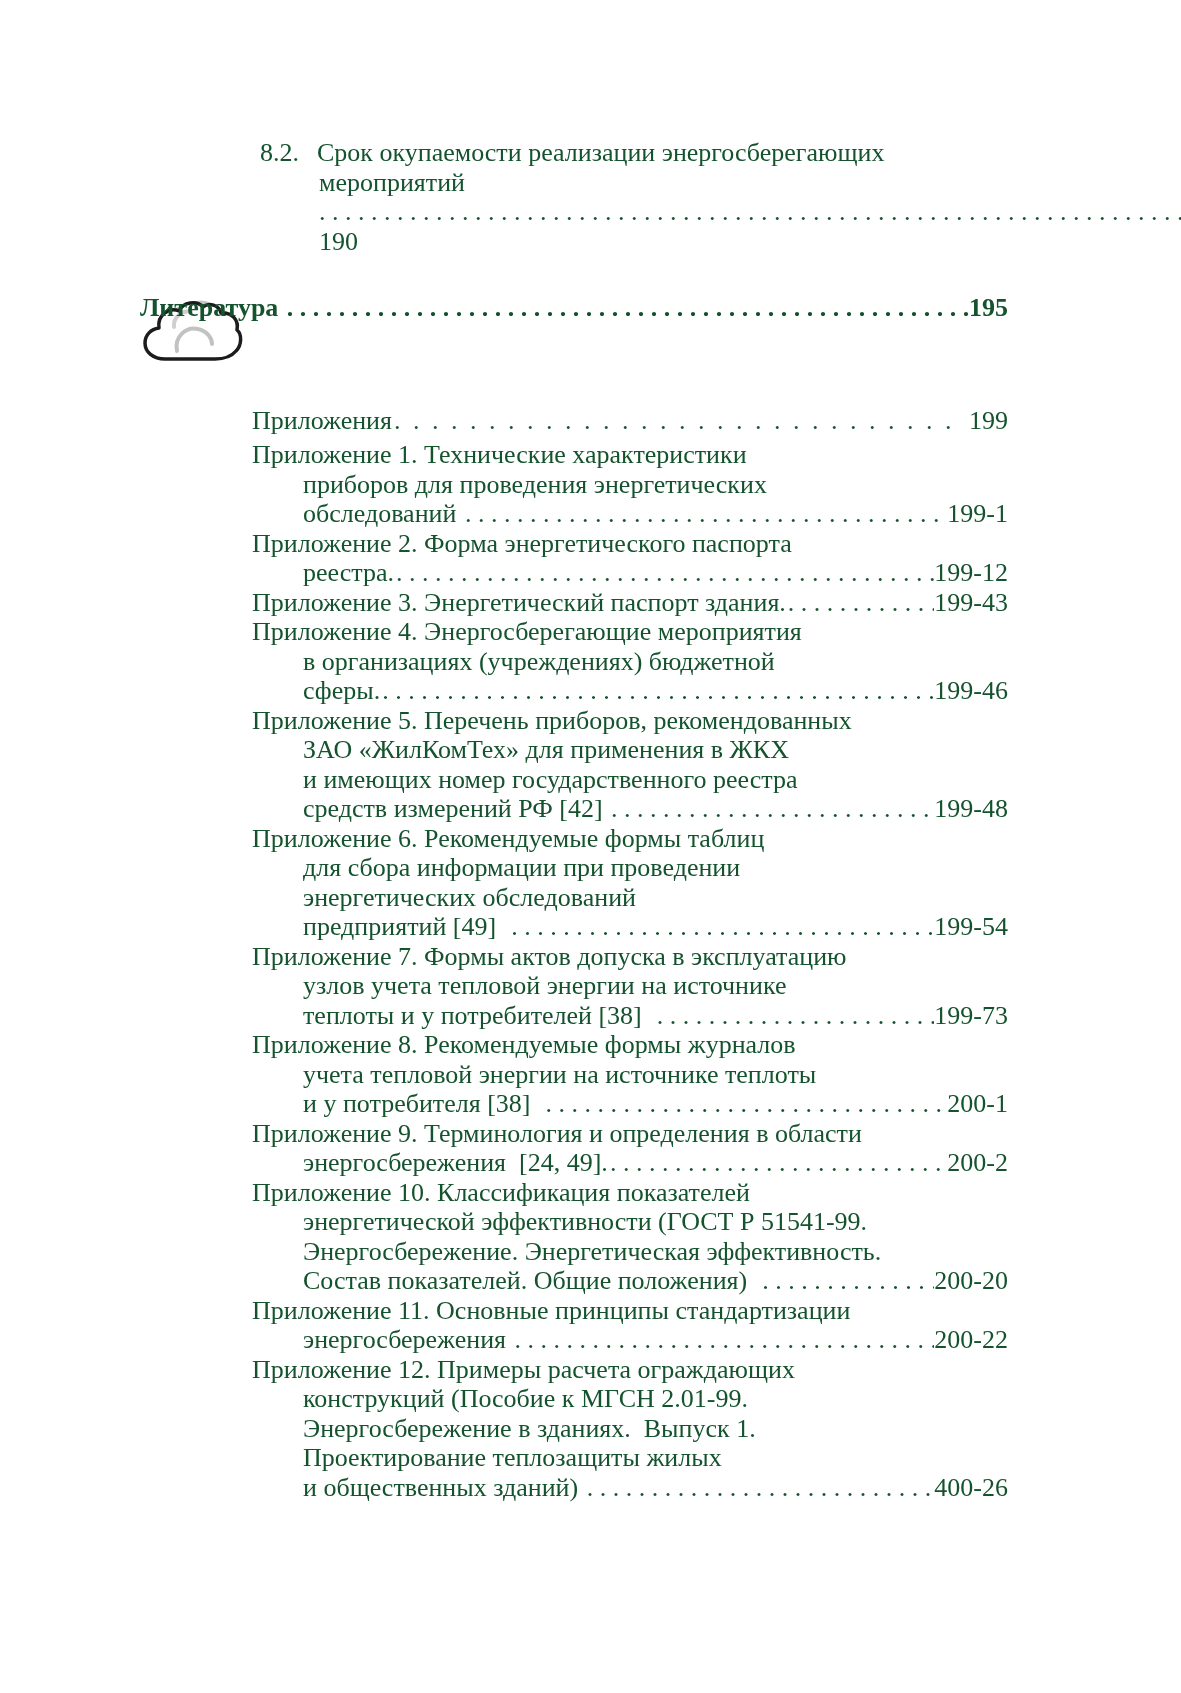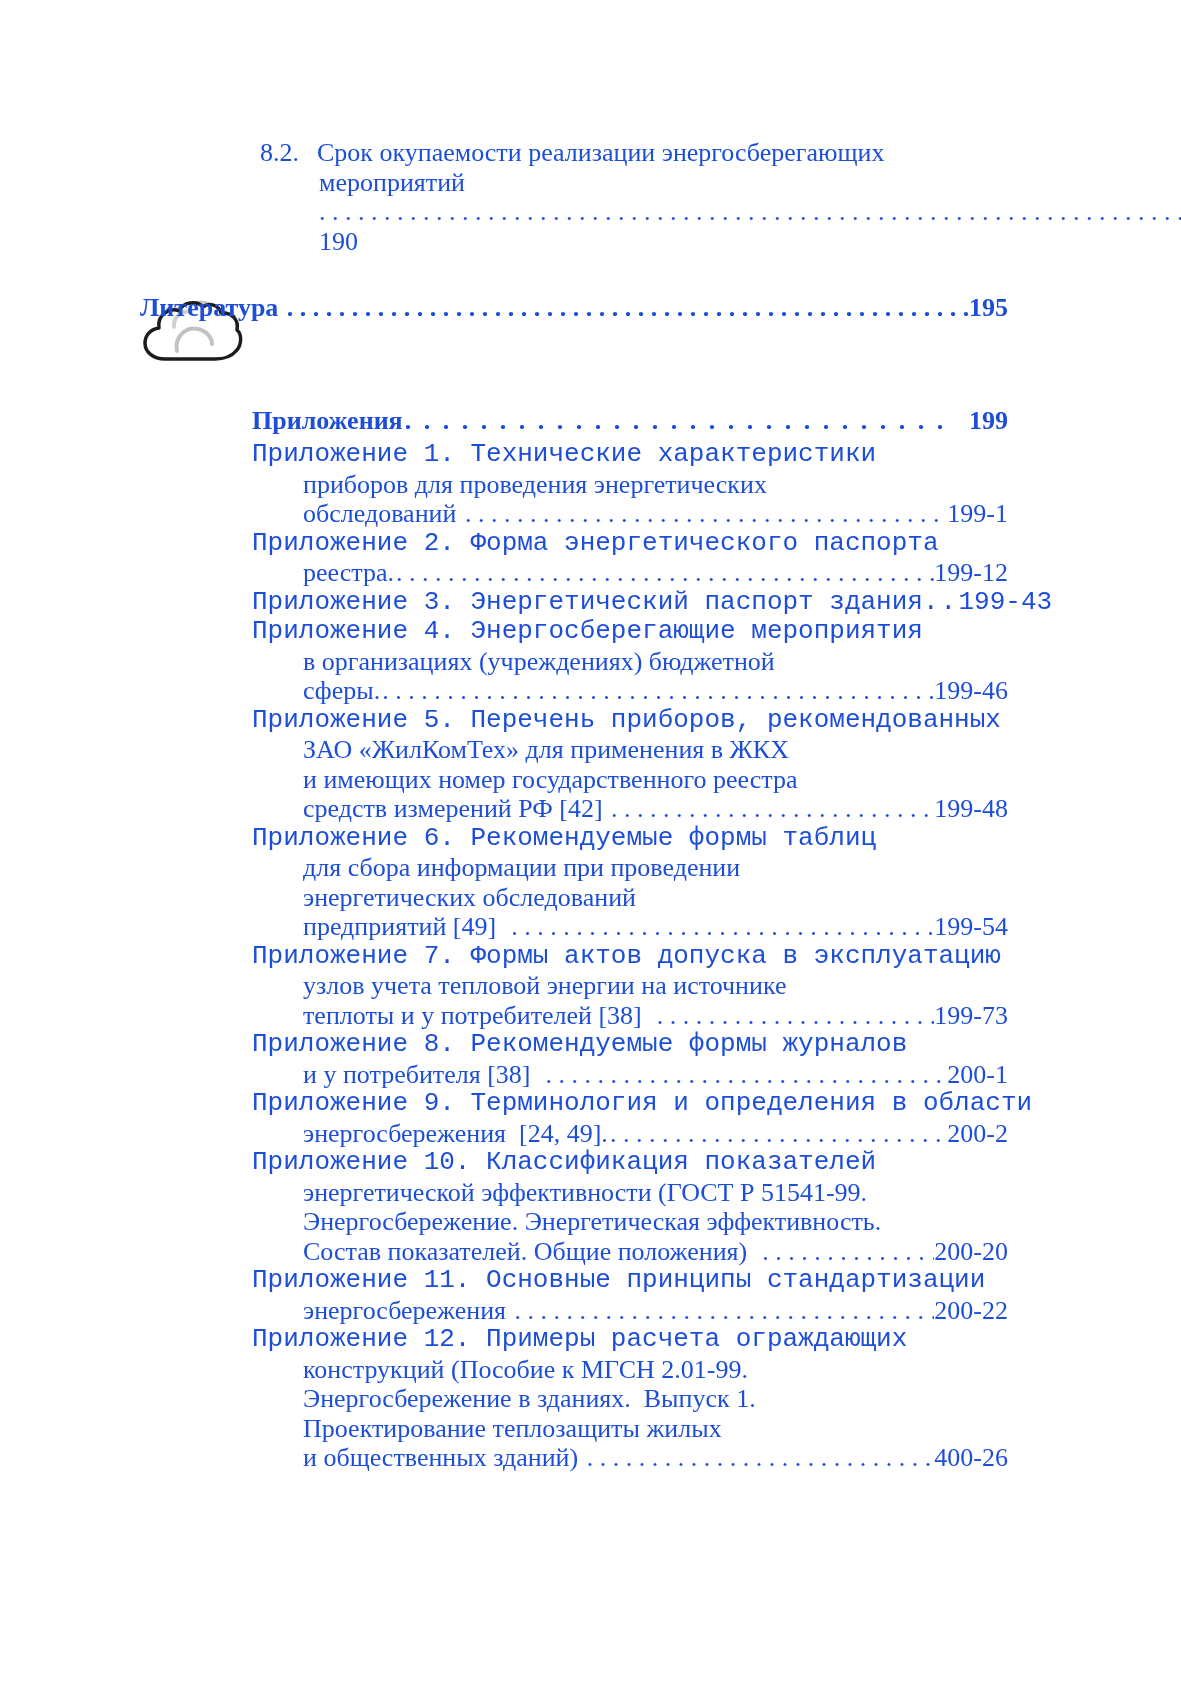--- a/index.html
+++ b/index.html
@@ -9,21 +9,21 @@
   }
   .page {
     position: relative;
     width: 1181px;
     height: 1693px;
     margin: 0 auto;
     background: #ffffff;
     font-family: "Liberation Serif", "DejaVu Serif", serif;
     font-size: 26px;
     line-height: 29.5px;
-    color: #1d4ed8;
+    color: #14532d;
     overflow: hidden;
   }
   .toc {
     position: absolute;
     left: 140px;
     top: 138px;
     width: 868px;
   }
   .entry { margin: 0; }
   .row {
@@ -37,28 +37,28 @@
   .entry.section .row.first { padding-left: 120px; }
   .entry.section .row.cont  { padding-left: 177px; flex-direction: column; }
 
   
   .entry.top { margin-top: 37px; font-weight: bold; }
 
   
   .entry.header {
     margin-top: 83px;
     margin-bottom: 5px;
-    font-weight: bold;
+    font-weight: normal;
   }
   .entry.header .row.first { padding-left: 112px; }
   .entry.header .leader::before { letter-spacing: 3px; }
   .entry.header .page-num { padding-left: 10px; }
 
   
-  .entry.appendix .row.first { padding-left: 112px; font-family: Liberation Mono, monospace; }
+  .entry.appendix .row.first { padding-left: 112px; }
   .entry.appendix .row.cont  { padding-left: 163px; }
 
   .leader {
     flex: 1 1 auto;
     overflow: hidden;
     white-space: nowrap;
     min-width: 18px;
     margin-left: 2px;
   }
   .leader::before {
@@ -206,20 +206,23 @@
           <span class="text">теплоты и у потребителей [38]  </span>
           <span class="leader"></span>
           <span class="page-num">199-73</span>
         </div>
       </div>
       <div class="entry appendix">
         <div class="row first">
           <span class="text">Приложение 8. Рекомендуемые формы журналов</span>
         </div>
         <div class="row cont">
+          <span class="text">учета тепловой энергии на источнике теплоты</span>
+        </div>
+        <div class="row cont">
           <span class="text">и у потребителя [38]  </span>
           <span class="leader"></span>
           <span class="page-num">200-1</span>
         </div>
       </div>
       <div class="entry appendix">
         <div class="row first">
           <span class="text">Приложение 9. Терминология и определения в области</span>
         </div>
         <div class="row cont">

